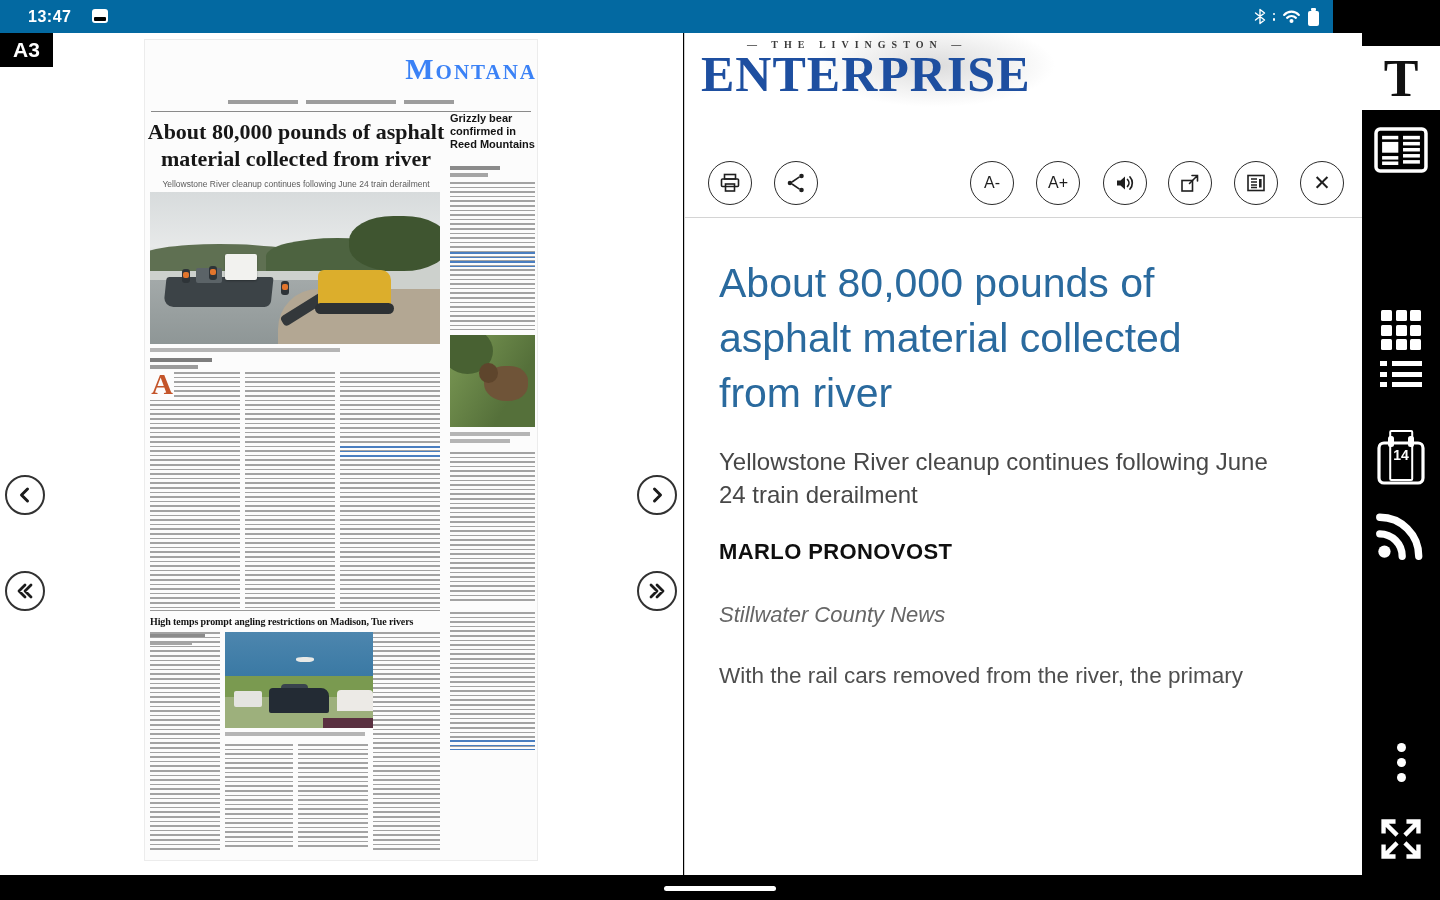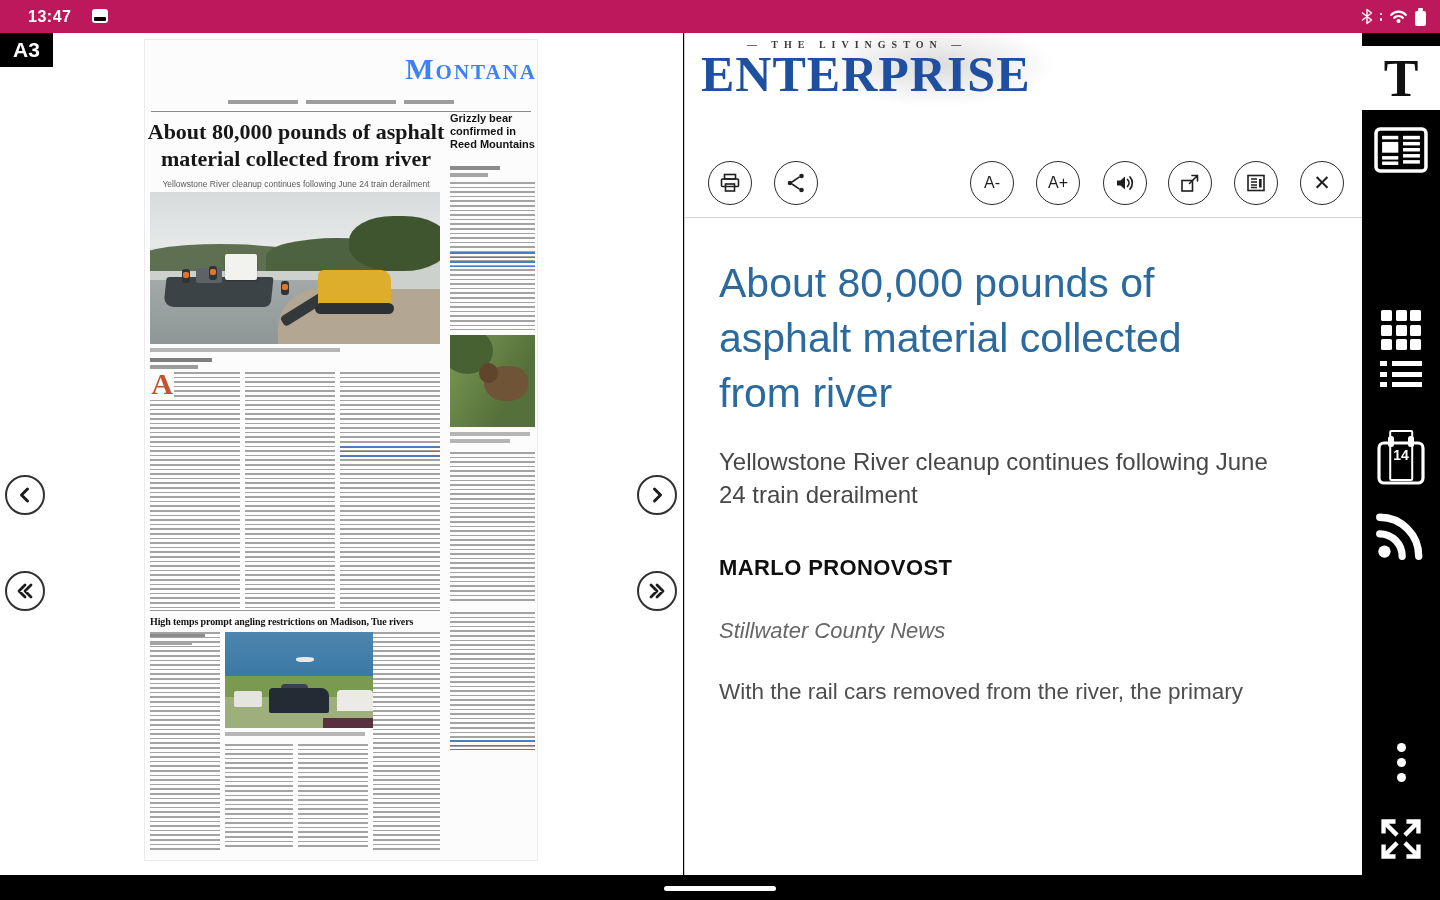--- a/index.html
+++ b/index.html
@@ -3,21 +3,21 @@
 <meta charset="utf-8">
 <style>
   :root{
     --headline-blue:#2a6a9e;
     --masthead-blue:#1e4fa0;
   }
   *{margin:0;padding:0;box-sizing:border-box;}
   html,body{width:1440px;height:900px;background:#000;font-family:"Liberation Sans",sans-serif;overflow:hidden;position:relative;}
 
   
-  #status-bar{position:absolute;left:0;top:0;width:1440px;height:33px;background:#be185d;color:#fff;}
+  #status-bar{position:absolute;left:0;top:0;width:1333px;height:33px;background:#0369a1;color:#fff;}
   #status-bar .time{position:absolute;left:28px;top:0;line-height:33px;font-size:16px;font-weight:bold;letter-spacing:.5px;}
   .notif-icon{position:absolute;left:92px;top:9px;width:16px;height:14px;background:#fff;border-radius:3px;}
   .notif-icon:after{content:'';position:absolute;left:2px;right:2px;bottom:2px;height:4px;background:#000;border-radius:1px;}
   .sys-icons{position:absolute;right:14px;top:0;height:33px;display:flex;align-items:center;gap:7px;}
   .sdots{display:flex;flex-direction:column;gap:3px;}
   .sdots i{width:2.5px;height:2.5px;border-radius:50%;background:#fff;}
   .battery{width:11px;height:15px;background:#fff;border-radius:2px;position:relative;margin-top:3px;}
   .battery:before{content:'';position:absolute;top:-3px;left:3px;width:5px;height:3px;background:#fff;border-radius:1px;}
 
   
@@ -104,21 +104,21 @@
     font-size:25px;font-weight:bold;line-height:41px;padding-left:16px;}
   .reader-toolbar{position:absolute;left:0;top:115px;width:100%;height:70px;background:#fff;border-bottom:1px solid #d4d4d4;}
   .tb-circle{position:absolute;top:13px;width:44px;height:44px;border:1.7px solid #2b2b2b;border-radius:50%;
     background:#fff;display:flex;align-items:center;justify-content:center;color:#1f1f1f;}
   .tb-circle span{font-size:16px;font-weight:500;letter-spacing:0;}
   .tb-close span{font-size:21px;font-weight:400;}
 
   .article{position:absolute;left:0;top:186px;right:0;bottom:0;padding:37px 34px 0;overflow:hidden;}
   .article h1{font-size:41px;line-height:55px;font-weight:400;color:var(--headline-blue);max-width:545px;}
   .article .subhead{margin-top:24px;font-size:24px;line-height:33px;color:#474747;max-width:560px;font-weight:400;}
-  .article .byline{margin-top:44px;font-size:22px;font-weight:bold;letter-spacing:.4px;color:#0f0f0f;}
+  .article .byline{margin-top:28px;font-size:22px;font-weight:bold;letter-spacing:.4px;color:#0f0f0f;}
   .article .src{margin-top:37px;font-size:22px;color:#666;font-style:italic;}
   .article p{margin-top:31px;font-size:22.5px;line-height:33px;color:#4e4e4e;max-width:585px;}
   .article p + p{margin-top:23px;}
 
   
   #side-toolbar{position:absolute;left:1362px;top:33px;width:78px;height:867px;background:#000;}
   .text-tile{position:absolute;left:0;top:13px;width:78px;height:64px;background:#fff;display:flex;
     align-items:center;justify-content:center;font-family:"Liberation Serif",serif;font-size:52px;
     font-weight:bold;color:#111;}
   .side-icon{position:absolute;left:0;width:78px;display:flex;justify-content:center;}

